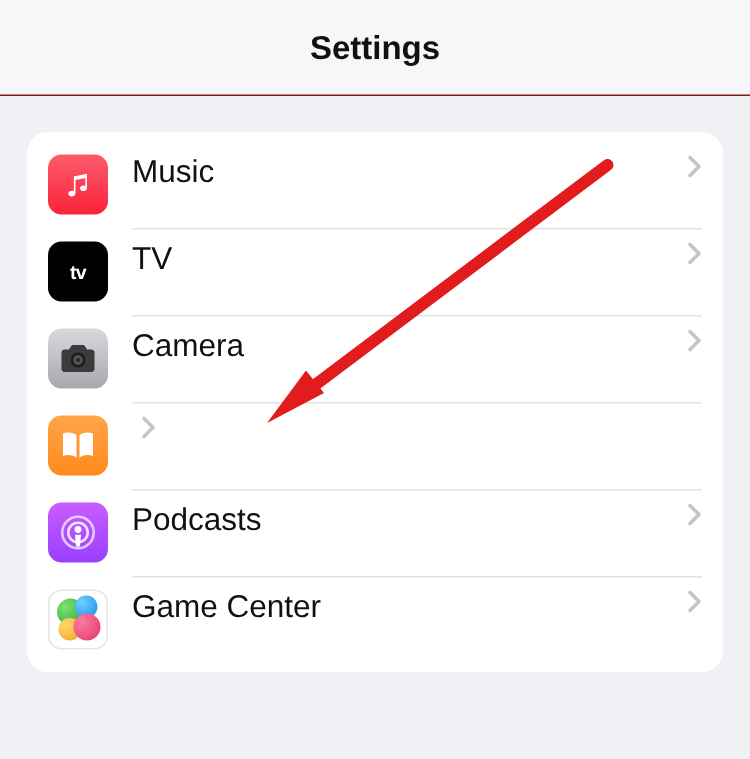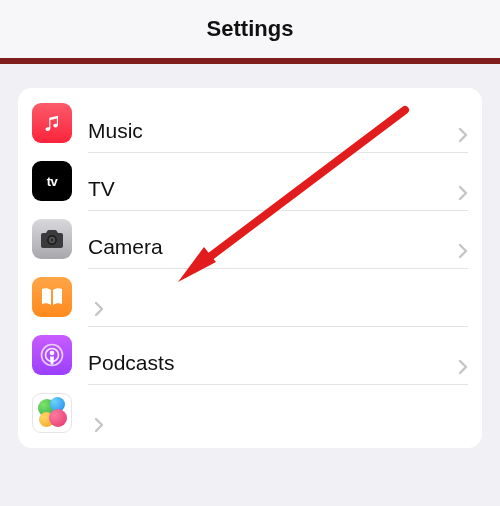--- a/index.html
+++ b/index.html
@@ -6,39 +6,39 @@
   body {
     font-family: -apple-system, "Helvetica Neue", Helvetica, Arial, sans-serif;
     background: #f1f1f5;
     width: 500px;
     height: 506px;
     overflow: hidden;
   }
   .header {
     height: 64px;
     background: #f7f7f9;
-    border-bottom: 6px solid #7f1d1d;
+    border-bottom: 1px solid #7f1d1d;
     display: flex;
     align-items: center;
     justify-content: center;
   }
   .header-title {
     font-size: 22px;
     font-weight: 600;
     color: #111;
   }
   .panel {
     margin: 24px 18px 0 18px;
     background: #fff;
     border-radius: 14px;
     padding: 6px 0;
   }
   .row {
     display: flex;
-    align-items: flex-end;
+    align-items: flex-start;
     padding: 9px 14px 9px 14px;
     position: relative;
     cursor: pointer;
   }
   .row .icon {
     width: 40px;
     height: 40px;
     border-radius: 9px;
     margin-right: 16px;
     display: flex;
@@ -209,20 +209,21 @@
 
   <div class="row">
     <div class="icon icon-gamecenter">
       <div class="gc">
         <div class="bubble" style="width:18px;height:18px;left:2px;top:2px;background:radial-gradient(circle at 30% 30%, #7de36b, #25a244);"></div>
         <div class="bubble" style="width:15px;height:15px;left:14px;top:0px;background:radial-gradient(circle at 30% 30%, #6cd3ff, #1e87e5);"></div>
         <div class="bubble" style="width:15px;height:15px;left:3px;top:15px;background:radial-gradient(circle at 30% 30%, #ffd86b, #f2a21e);"></div>
         <div class="bubble" style="width:18px;height:18px;left:13px;top:12px;background:radial-gradient(circle at 30% 30%, #ff7aa0, #e0356d);"></div>
       </div>
     </div>
+    <div class="label">Game Center</div>
     <div class="chevron">
       <svg width="10" height="16" viewBox="0 0 10 16">
           <path fill="none" stroke="#c5c5c7" stroke-width="2.4" stroke-linecap="round" stroke-linejoin="round" d="M2 2 L8 8 L2 14"></path>
         </svg>
     </div>
   </div>
 
 </div>
 
 <svg class="arrow-overlay" width="500" height="506" style="left:0;top:0">

